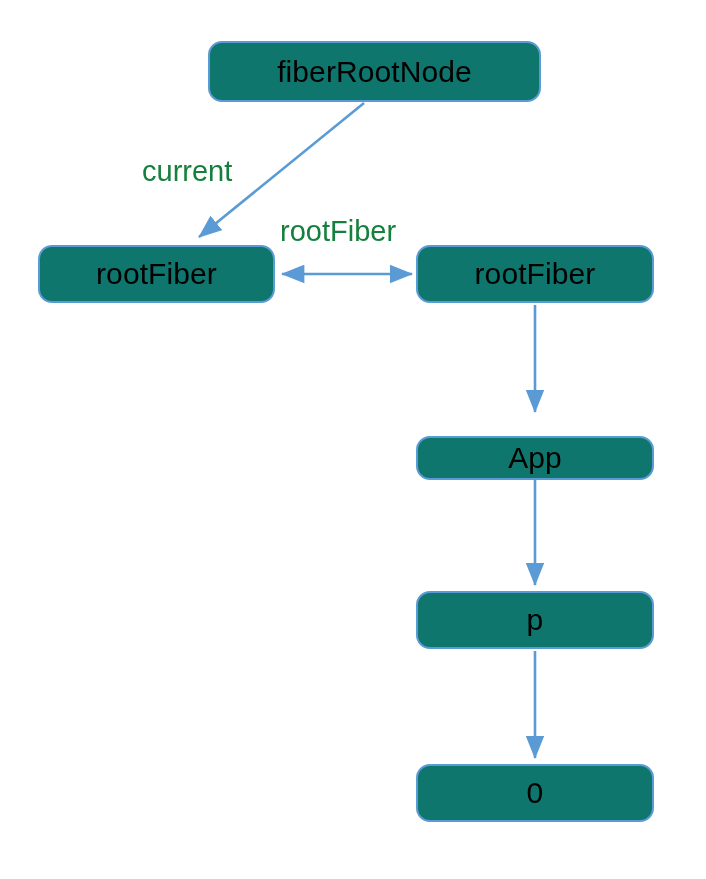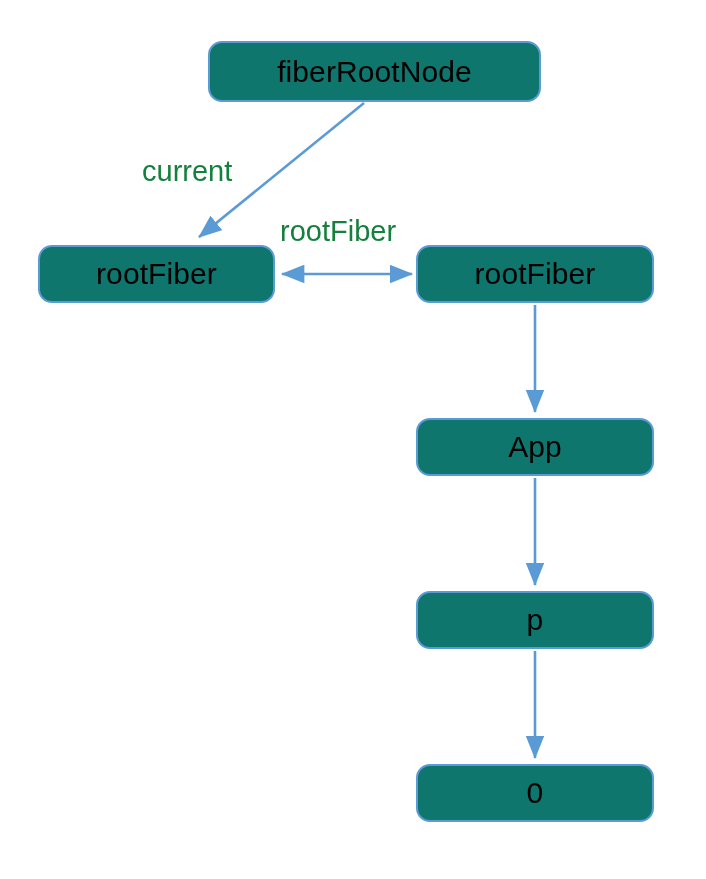--- a/index.html
+++ b/index.html
@@ -87,21 +87,21 @@
   </div>
 
   <div class="node-box" style="left:38px; top:245px; width:237px; height:58px;">
     <span class="node-label">rootFiber</span>
   </div>
 
   <div class="node-box" style="left:416px; top:245px; width:238px; height:58px;">
     <span class="node-label">rootFiber</span>
   </div>
 
-  <div class="node-box" style="left:416px; top:418px; width:238px; height:58px;">
+  <div class="node-box" style="left:416px; top:436px; width:238px; height:44px;">
     <span class="node-label">App</span>
   </div>
 
   <div class="node-box" style="left:416px; top:591px; width:238px; height:58px;">
     <span class="node-label">p</span>
   </div>
 
   <div class="node-box" style="left:416px; top:764px; width:238px; height:58px;">
     <span class="node-label">0</span>
   </div>

